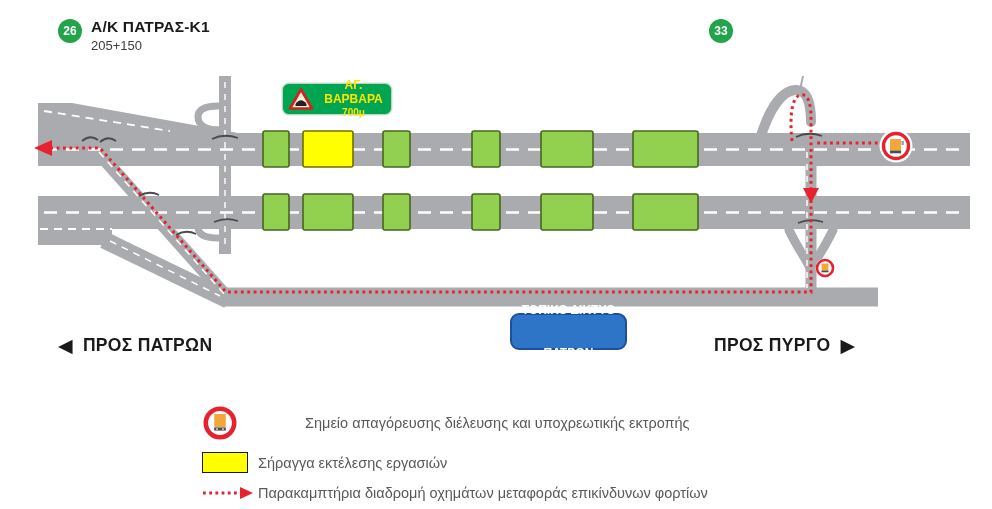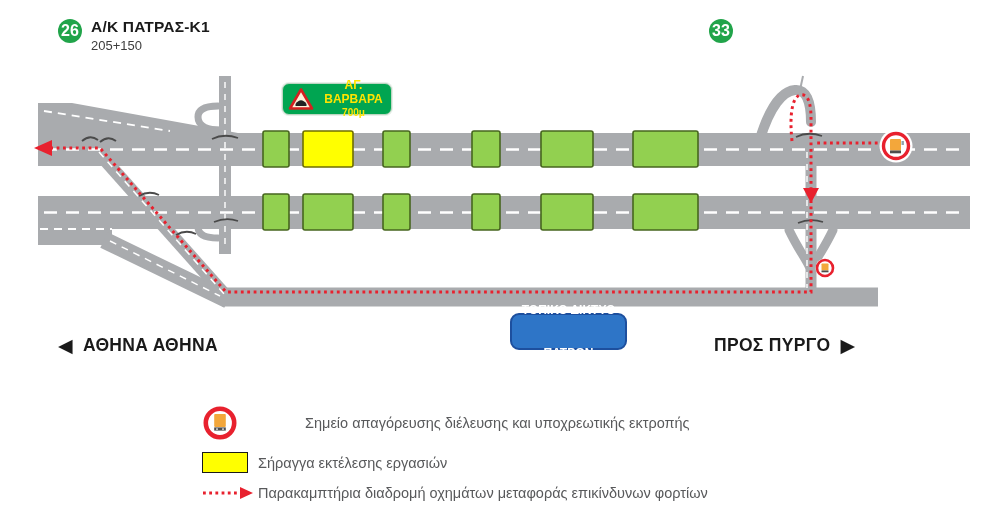--- a/index.html
+++ b/index.html
@@ -26,21 +26,21 @@
   .route-arrow{fill:var(--detour-red);stroke:none;}
   .seg-open{fill:var(--tunnel-open);stroke:var(--tunnel-open-border);stroke-width:1.6;}
   .seg-works{fill:var(--tunnel-works);stroke:var(--tunnel-works-border);stroke-width:1.6;}
   .sign-ring{fill:#ffffff;stroke:var(--detour-red);}
   .truck-body{fill:var(--truck-orange);}
   .truck-chassis{fill:#4d4d4d;}
 
   
   .junction{position:absolute;display:flex;gap:9px;align-items:flex-start;}
   .badge{width:24px;height:24px;border-radius:50%;background:var(--badge-green);color:#fff;
-         font-weight:bold;font-size:16px;display:flex;align-items:center;justify-content:center;margin-top:1px;}
+         font-weight:bold;font-size:12px;display:flex;align-items:center;justify-content:center;margin-top:1px;}
   .junction-name{font-weight:bold;font-size:15.5px;letter-spacing:.2px;}
   .junction-km{font-size:13px;color:#3d3d3d;text-align:left;margin-top:2px;}
 
   
   .tunnel-sign{position:absolute;left:282px;top:83px;width:108px;height:30px;background:var(--sign-green);
                border:1px solid #bcd6c2;border-radius:7px;display:flex;align-items:center;box-shadow:0 0 0 1px #e7efe9;}
   .tunnel-sign .tri{margin:0 2px 0 5px;flex:0 0 auto;}
   .tunnel-sign .txt{flex:1;text-align:center;color:var(--sign-yellow-text);font-weight:bold;line-height:1.15;}
   .tunnel-sign .l1{font-size:12px;}
   .tunnel-sign .l2{font-size:10px;}
@@ -172,21 +172,21 @@
     </div>
   </div>
 
   <div class="local-sign">
     <div>ΤΟΠΙΚΟ ΔΙΚΤΥΟ</div>
     <div>ΠΑΤΡΩΝ</div>
   </div>
 
   <div class="direction" style="left:58px;">
     <span class="dir-arrow">◀</span>
-    <span>ΑΘΗΝΑ ΑΘΗΝΑ</span>
+    <span>ΠΡΟΣ ΠΑΤΡΩΝ</span>
   </div>
   <div class="direction" style="left:714px;">
     <span>ΠΡΟΣ ΠΥΡΓΟ</span>
     <span class="dir-arrow">▶</span>
   </div>
 
   <div class="legend-row" style="top:405px;gap:47px;">
     <div class="legend-icon">
       <svg width="36" height="36" viewBox="0 0 36 36">
         <circle cx="18" cy="18" r="14.2" fill="#ffffff" stroke="var(--detour-red)" stroke-width="4.6"></circle>

